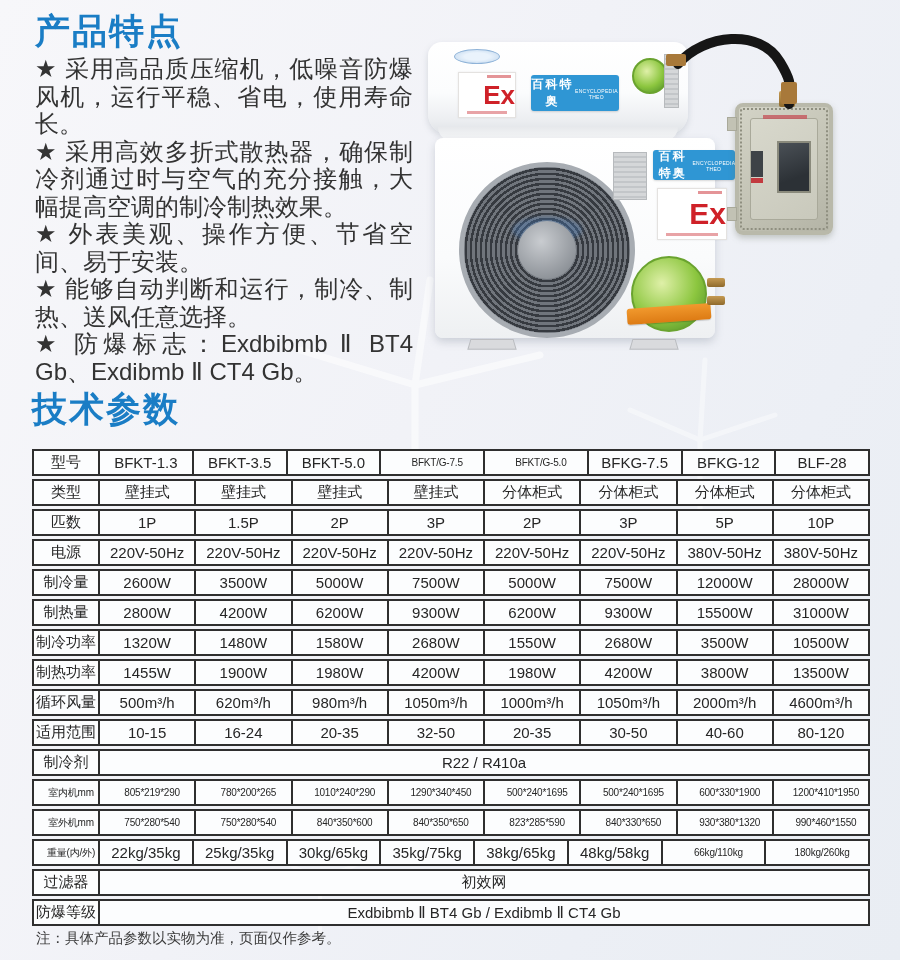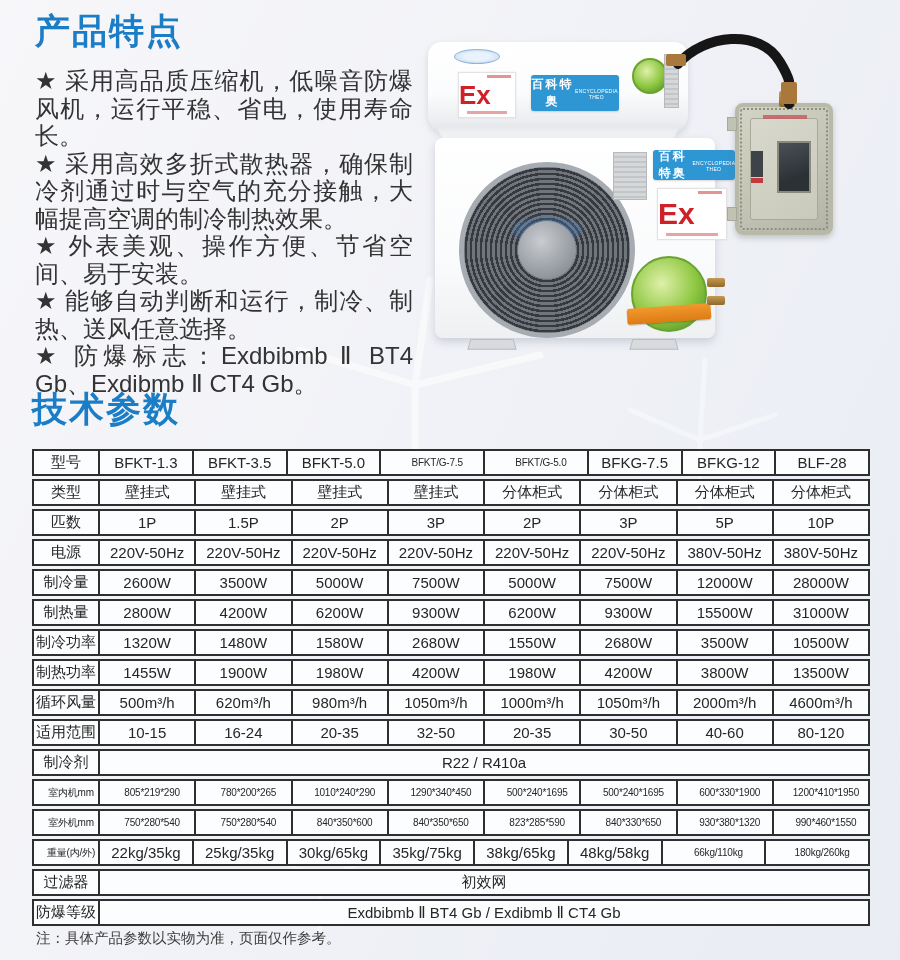--- a/index.html
+++ b/index.html
@@ -10,36 +10,36 @@
     background:linear-gradient(115deg,#f7f7fa 0%,#f1f2f7 45%,#eceff5 75%,#e9edf3 100%);
     overflow:hidden; position:relative;
   }
   .page { position:absolute; inset:0; }
 
   
   .bg-art { position:absolute; left:0; top:0; width:900px; height:960px; pointer-events:none; }
 
   
   .features { position:absolute; left:35px; top:8px; width:378px; z-index:3; }
-  .section-title { font-size:35px; font-weight:bold; color:#1a7dc5; letter-spacing:2px; margin-bottom:12px; }
+  .section-title { font-size:35px; font-weight:bold; color:#1a7dc5; letter-spacing:2px; margin-bottom:0; }
   .feat { font-size:24px; line-height:27.5px; color:#333; text-align:justify; }
 
   
   .collage { position:absolute; left:408px; top:20px; width:492px; height:365px; z-index:2; }
   .indoor {
     position:absolute; left:20px; top:22px; width:260px; height:92px;
     background:linear-gradient(180deg,#ffffff 0%,#fbfcfd 55%,#eceef1 85%,#dfe2e6 100%);
     border-radius:14px 14px 20px 20px; box-shadow:0 3px 6px rgba(120,130,145,.25);
   }
   .indoor::after { content:""; position:absolute; left:10px; right:10px; bottom:-7px; height:14px;
     background:linear-gradient(180deg,#e7e9ec,#f8f9fa); border-radius:0 0 16px 16px; }
   .oval-logo { position:absolute; left:26px; top:7px; width:46px; height:15px;
     border-radius:50%; background:radial-gradient(#eaf3fc 40%,#bcd4ec); border:1px solid #8fb3d8; }
   .ex-sticker { position:absolute; background:#fff; border:1px solid #e4e2e0;
-    display:flex; align-items:center; justify-content:flex-start; box-shadow:0 0 2px rgba(0,0,0,.08); }
+    display:flex; align-items:center; justify-content:flex-end; box-shadow:0 0 2px rgba(0,0,0,.08); }
   .ex-sticker .ex-word { color:#cf2128; font-weight:bold; font-size:26px; line-height:1; }
   .ex-sticker .tiny-red { position:absolute; top:2px; right:4px; width:24px; height:3px; background:#d8666b; opacity:.7; }
   .ex-sticker .tiny-red2 { position:absolute; bottom:3px; left:8px; right:8px; height:3px; background:#d8666b; opacity:.6; }
   .ex-indoor { left:30px; top:30px; width:58px; height:46px; }
   .brand-label { background:#2f96d4; border-radius:3px; color:#fff; text-align:center;
     display:flex; flex-direction:row; align-items:center; justify-content:center;
     box-shadow:0 1px 2px rgba(0,0,0,.15); }
   .brand-cn { font-size:12px; font-weight:bold; letter-spacing:2px; }
   .brand-en { font-size:5px; letter-spacing:.3px; margin-top:2px; }
   .brand-indoor { position:absolute; left:103px; top:33px; width:88px; height:36px; }

